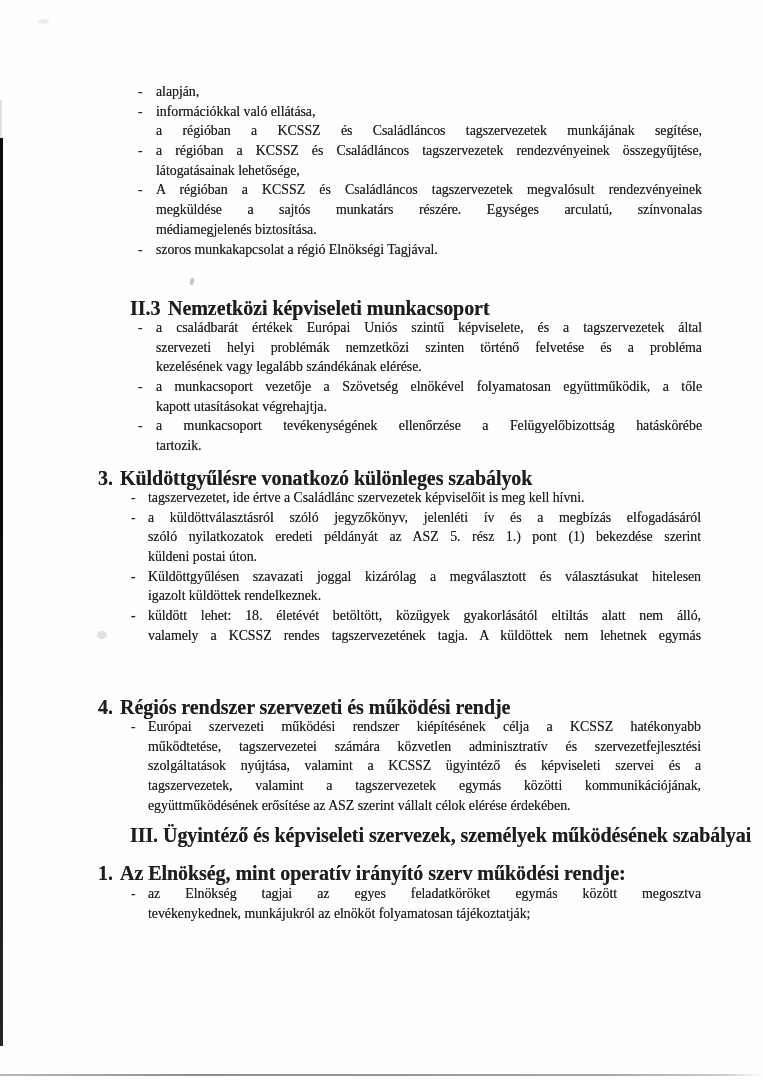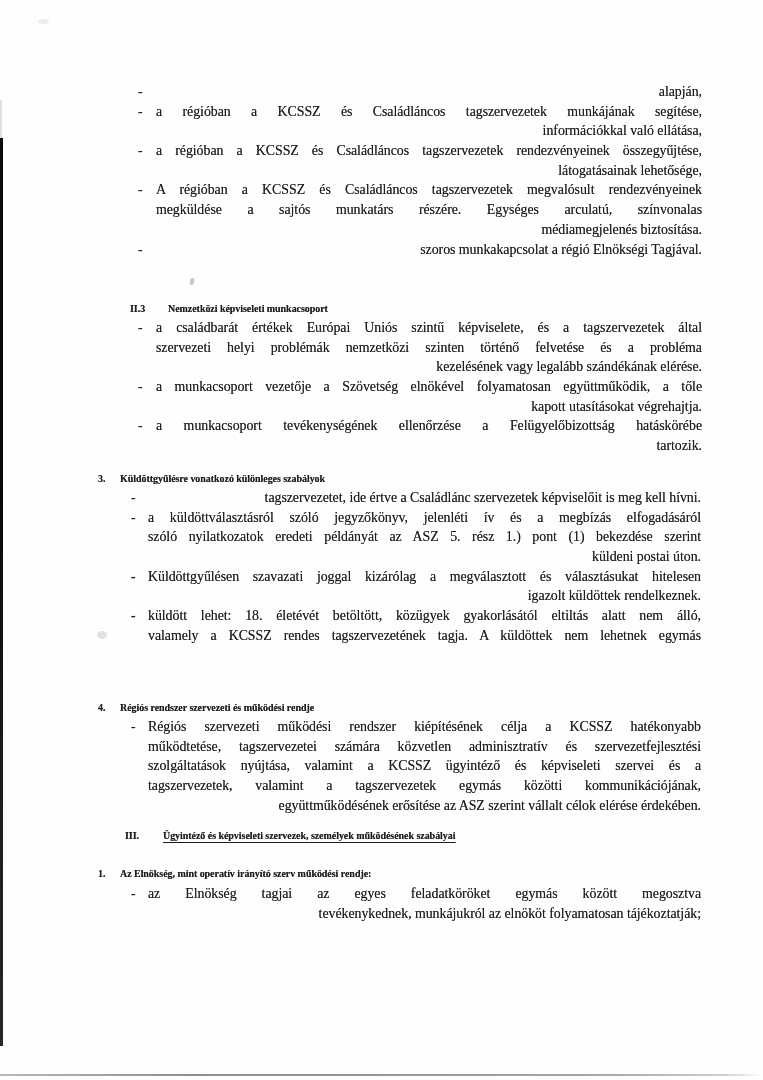--- a/index.html
+++ b/index.html
@@ -9,31 +9,31 @@
     font-size:13.9px;color:#1e1e1e;letter-spacing:-0.05px;
     text-shadow:0 0 0.5px rgba(25,25,25,0.65);
   }
   .blk{position:absolute;}
   
   .indent-A{left:138px;width:564px;}
   .indent-A .item{padding-left:18px;}
   .indent-B{left:131px;width:570px;}
   .indent-B .item{padding-left:17px;}
   .item{position:relative;}
-  .line{height:19.7px;line-height:19.7px;text-align:right;overflow:hidden;}
+  .line{height:19.7px;line-height:19.7px;text-align:left;overflow:hidden;}
   .line.j{text-align:justify;text-align-last:justify;}
   .dash{position:absolute;left:0;top:0;height:19.7px;line-height:19.7px;}
   .dash.b{font-weight:bold;}
   
-  .heading{white-space:nowrap;font-weight:bold;height:19.7px;line-height:19.7px;font-size:10px;}
+  .heading{white-space:nowrap;font-weight:bold;height:19.7px;line-height:19.7px;font-size:20px;}
   .heading .num{display:inline-block;}
   .h-sub{left:130px;}  .h-sub .num{width:38px;}
   .h-num{left:98px;}   .h-num .num{width:22px;}
-  .h-roman{left:125px;}.h-roman .num{width:38px;}
-  .u{text-decoration:underline;text-underline-offset:3px;text-decoration-thickness:1.2px;}
+  .h-roman{left:125px;}.h-roman .num{width:38px;text-align:center;}
+  .u{text-underline-offset:3px;text-decoration-thickness:1.2px;}
   
   .artifact{position:absolute;}
   .edge-strip-lead{left:0;top:100px;width:2px;height:38px;background:#c9c9c9;opacity:.55;}
   .edge-strip{left:0;top:138px;width:2.5px;height:908px;background:linear-gradient(to bottom,#0c0c0c 0%,#090909 40%,#1c1c1c 70%,#262626 100%);}
   .bottom-line{left:0;top:1074px;width:763px;height:1.6px;
     background:linear-gradient(to right,#b8b8b8 0%,#8f8f8f 25%,#999999 55%,#a8a8a8 80%,#cfcfcf 95%,rgba(210,210,210,0) 100%);}
   .speck-top{left:38px;top:19px;width:11px;height:5px;border-radius:50%;background:#d9d9d9;opacity:.5;}
   .speck-mid{left:190px;top:278px;width:4px;height:7px;border-radius:2px;background:#9a9a9a;opacity:.55;transform:rotate(15deg);}
   .speck-left{left:97px;top:631px;width:10px;height:8px;border-radius:50%;background:#c6c6c6;opacity:.5;}
 </style>
@@ -42,22 +42,22 @@
 
 <div class="page">
 
   <div class="blk bullets indent-A" style="top:82px">
       <div class="item">
         <span class="dash">-</span>
         <div class="line">alapján,</div>
       </div>
       <div class="item">
         <span class="dash">-</span>
+        <div class="line">információkkal való ellátása,</div>
         <div class="line j">a régióban a KCSSZ és Családláncos tagszervezetek munkájának segítése,</div>
-        <div class="line">információkkal való ellátása,</div>
       </div>
       <div class="item">
         <span class="dash">-</span>
         <div class="line j">a régióban a KCSSZ és Családláncos tagszervezetek rendezvényeinek összegyűjtése,</div>
         <div class="line">látogatásainak lehetősége,</div>
       </div>
       <div class="item">
         <span class="dash">-</span>
         <div class="line j">A régióban a KCSSZ és Családláncos tagszervezetek megvalósult rendezvényeinek</div>
         <div class="line j">megküldése a sajtós munkatárs részére. Egységes arculatú, színvonalas</div>
@@ -107,21 +107,21 @@
       <div class="item">
         <span class="dash b">-</span>
         <div class="line j">küldött lehet: 18. életévét betöltött, közügyek gyakorlásától eltiltás alatt nem álló,</div>
         <div class="line j">valamely a KCSSZ rendes tagszervezetének tagja. A küldöttek nem lehetnek egymás</div>
       </div>
     </div>
   <div class="blk heading h-num" style="top:698px"><span class="num">4.</span><span class="txt">Régiós rendszer szervezeti és működési rendje</span></div>
   <div class="blk bullets indent-B" style="top:717px">
       <div class="item">
         <span class="dash">-</span>
-        <div class="line j">Régiós szervezeti működési rendszer kiépítésének célja a KCSSZ hatékonyabb</div>
+        <div class="line j">Európai szervezeti működési rendszer kiépítésének célja a KCSSZ hatékonyabb</div>
         <div class="line j">működtetése, tagszervezetei számára közvetlen adminisztratív és szervezetfejlesztési</div>
         <div class="line j">szolgáltatások nyújtása, valamint a KCSSZ ügyintéző és képviseleti szervei és a</div>
         <div class="line j">tagszervezetek, valamint a tagszervezetek egymás közötti kommunikációjának,</div>
         <div class="line">együttműködésének erősítése az ASZ szerint vállalt célok elérése érdekében.</div>
       </div>
     </div>
   <div class="blk heading h-roman" style="top:826px"><span class="num">III.</span><span class="txt u">Ügyintéző és képviseleti szervezek, személyek működésének szabályai</span></div>
   <div class="blk heading h-num" style="top:864px"><span class="num">1.</span><span class="txt">Az Elnökség, mint operatív irányító szerv működési rendje:</span></div>
   <div class="blk bullets indent-B" style="top:884px">
       <div class="item">

